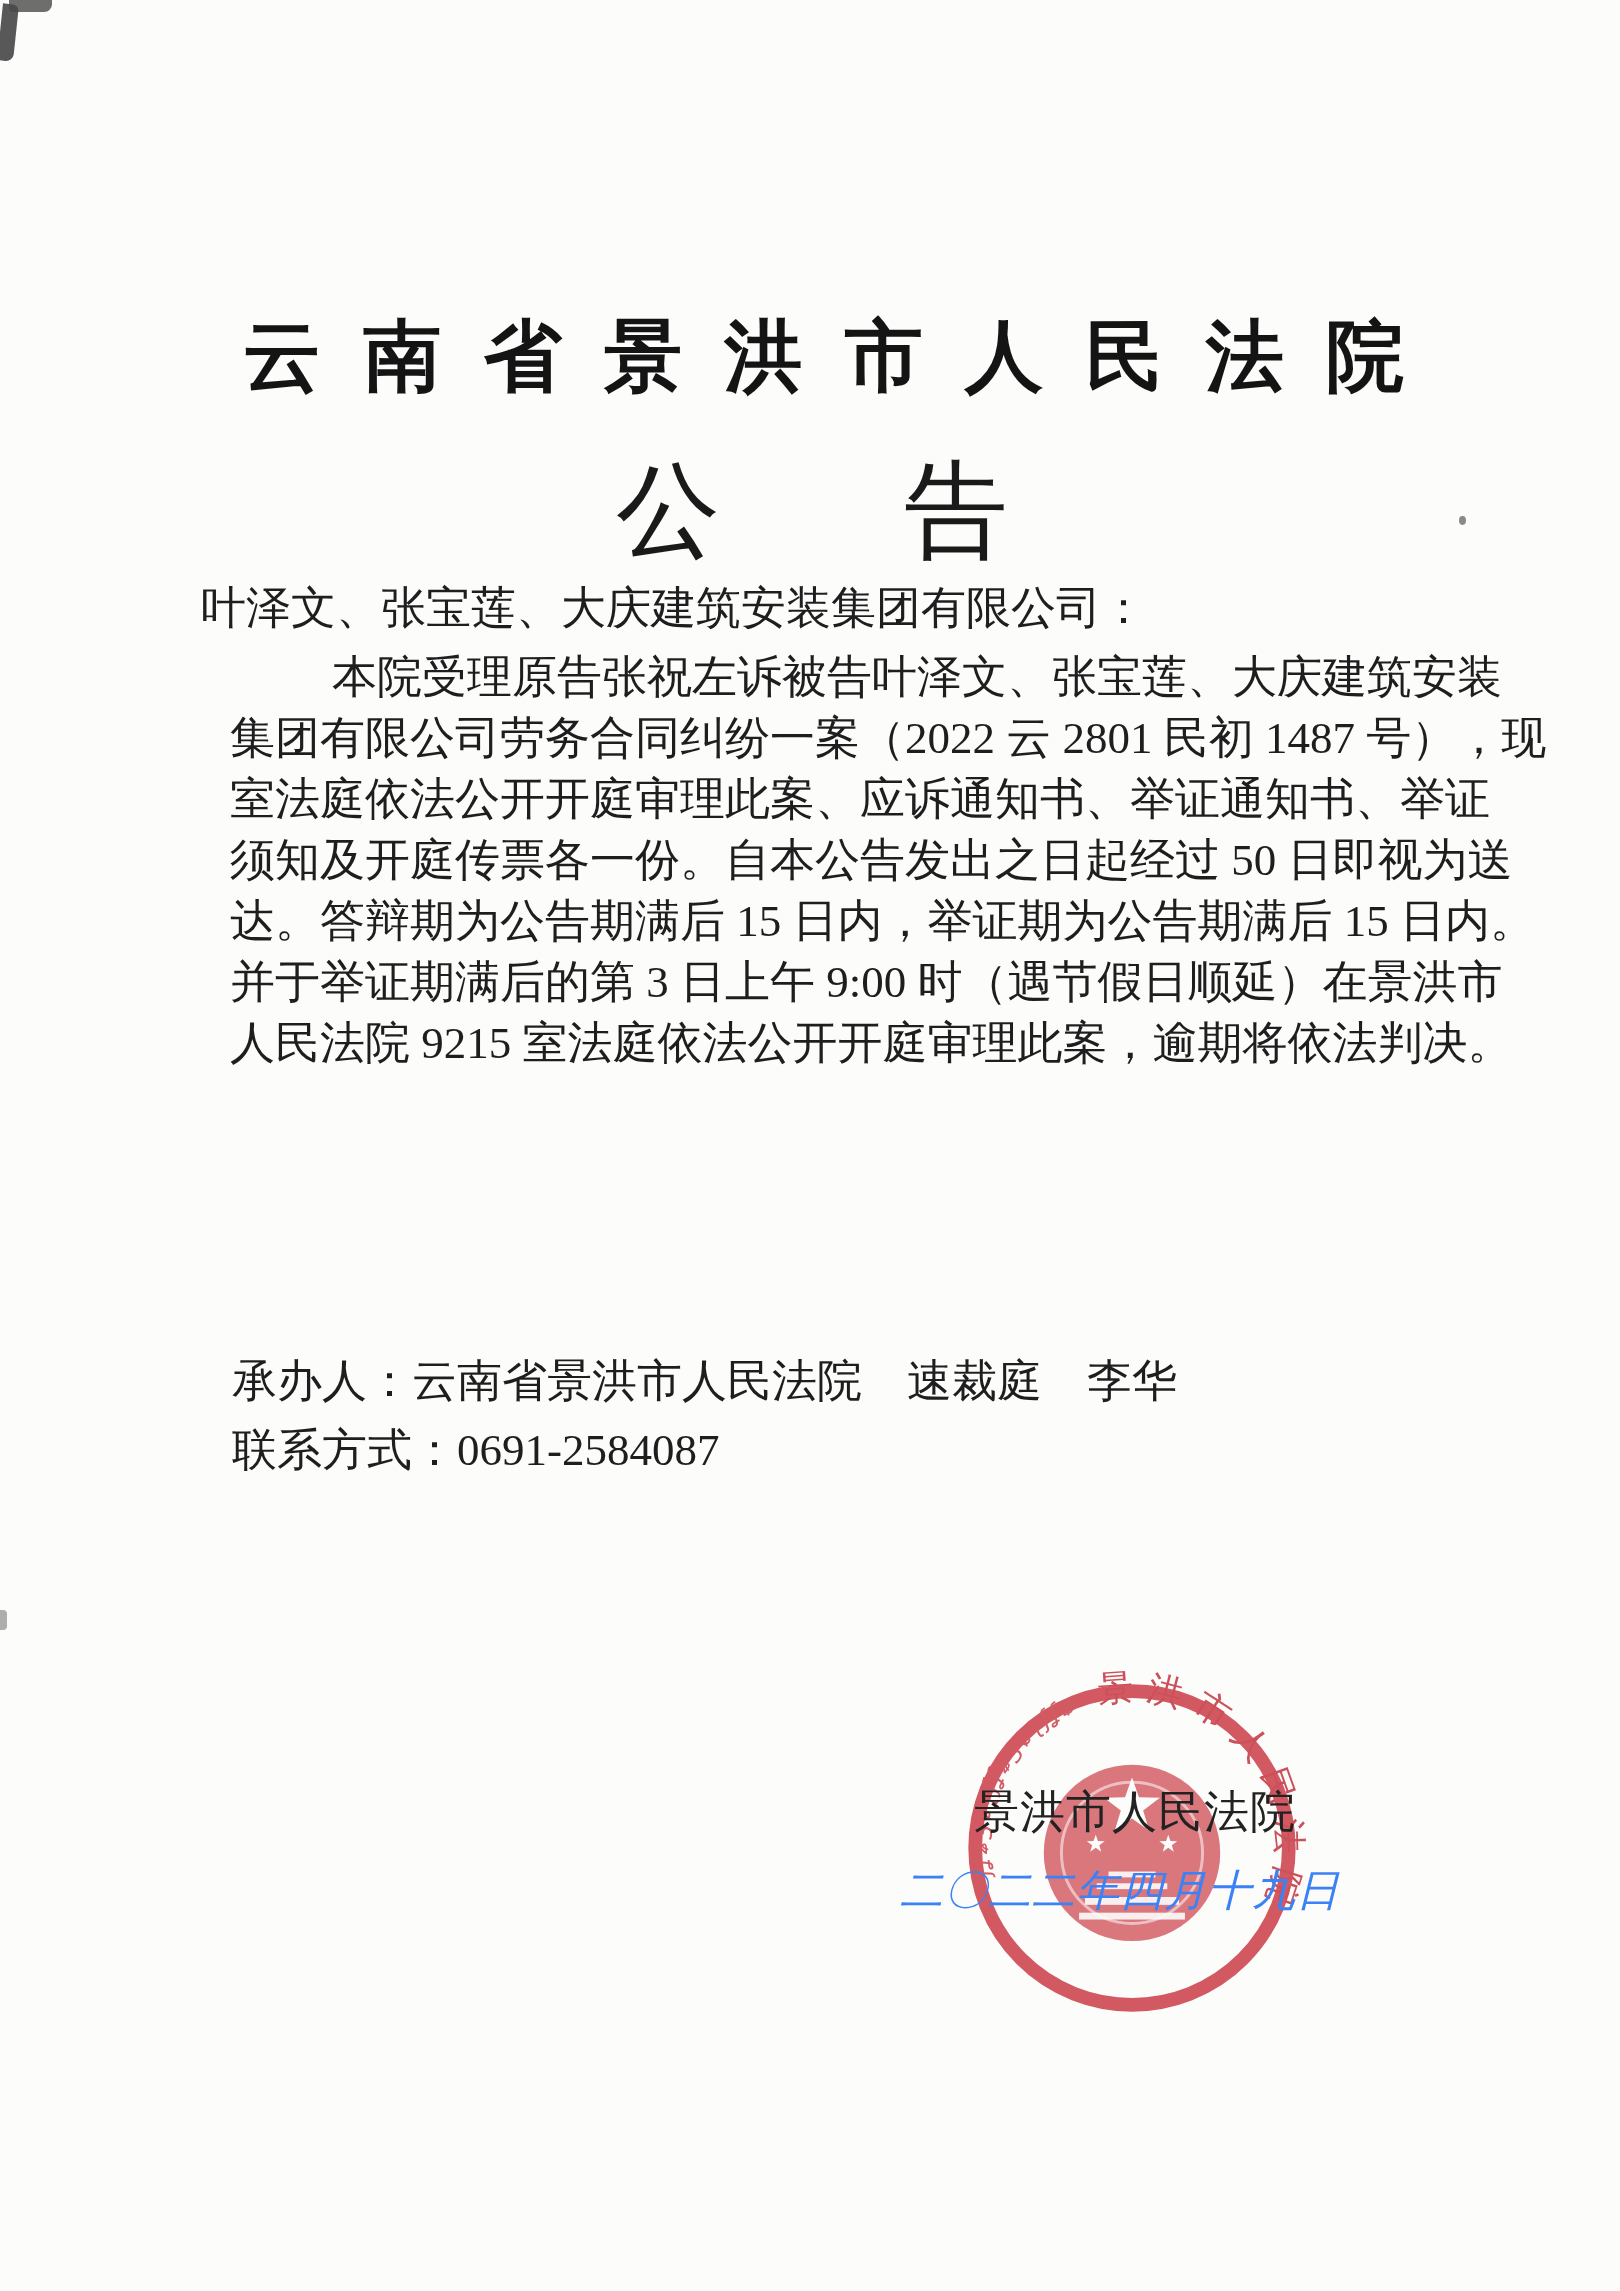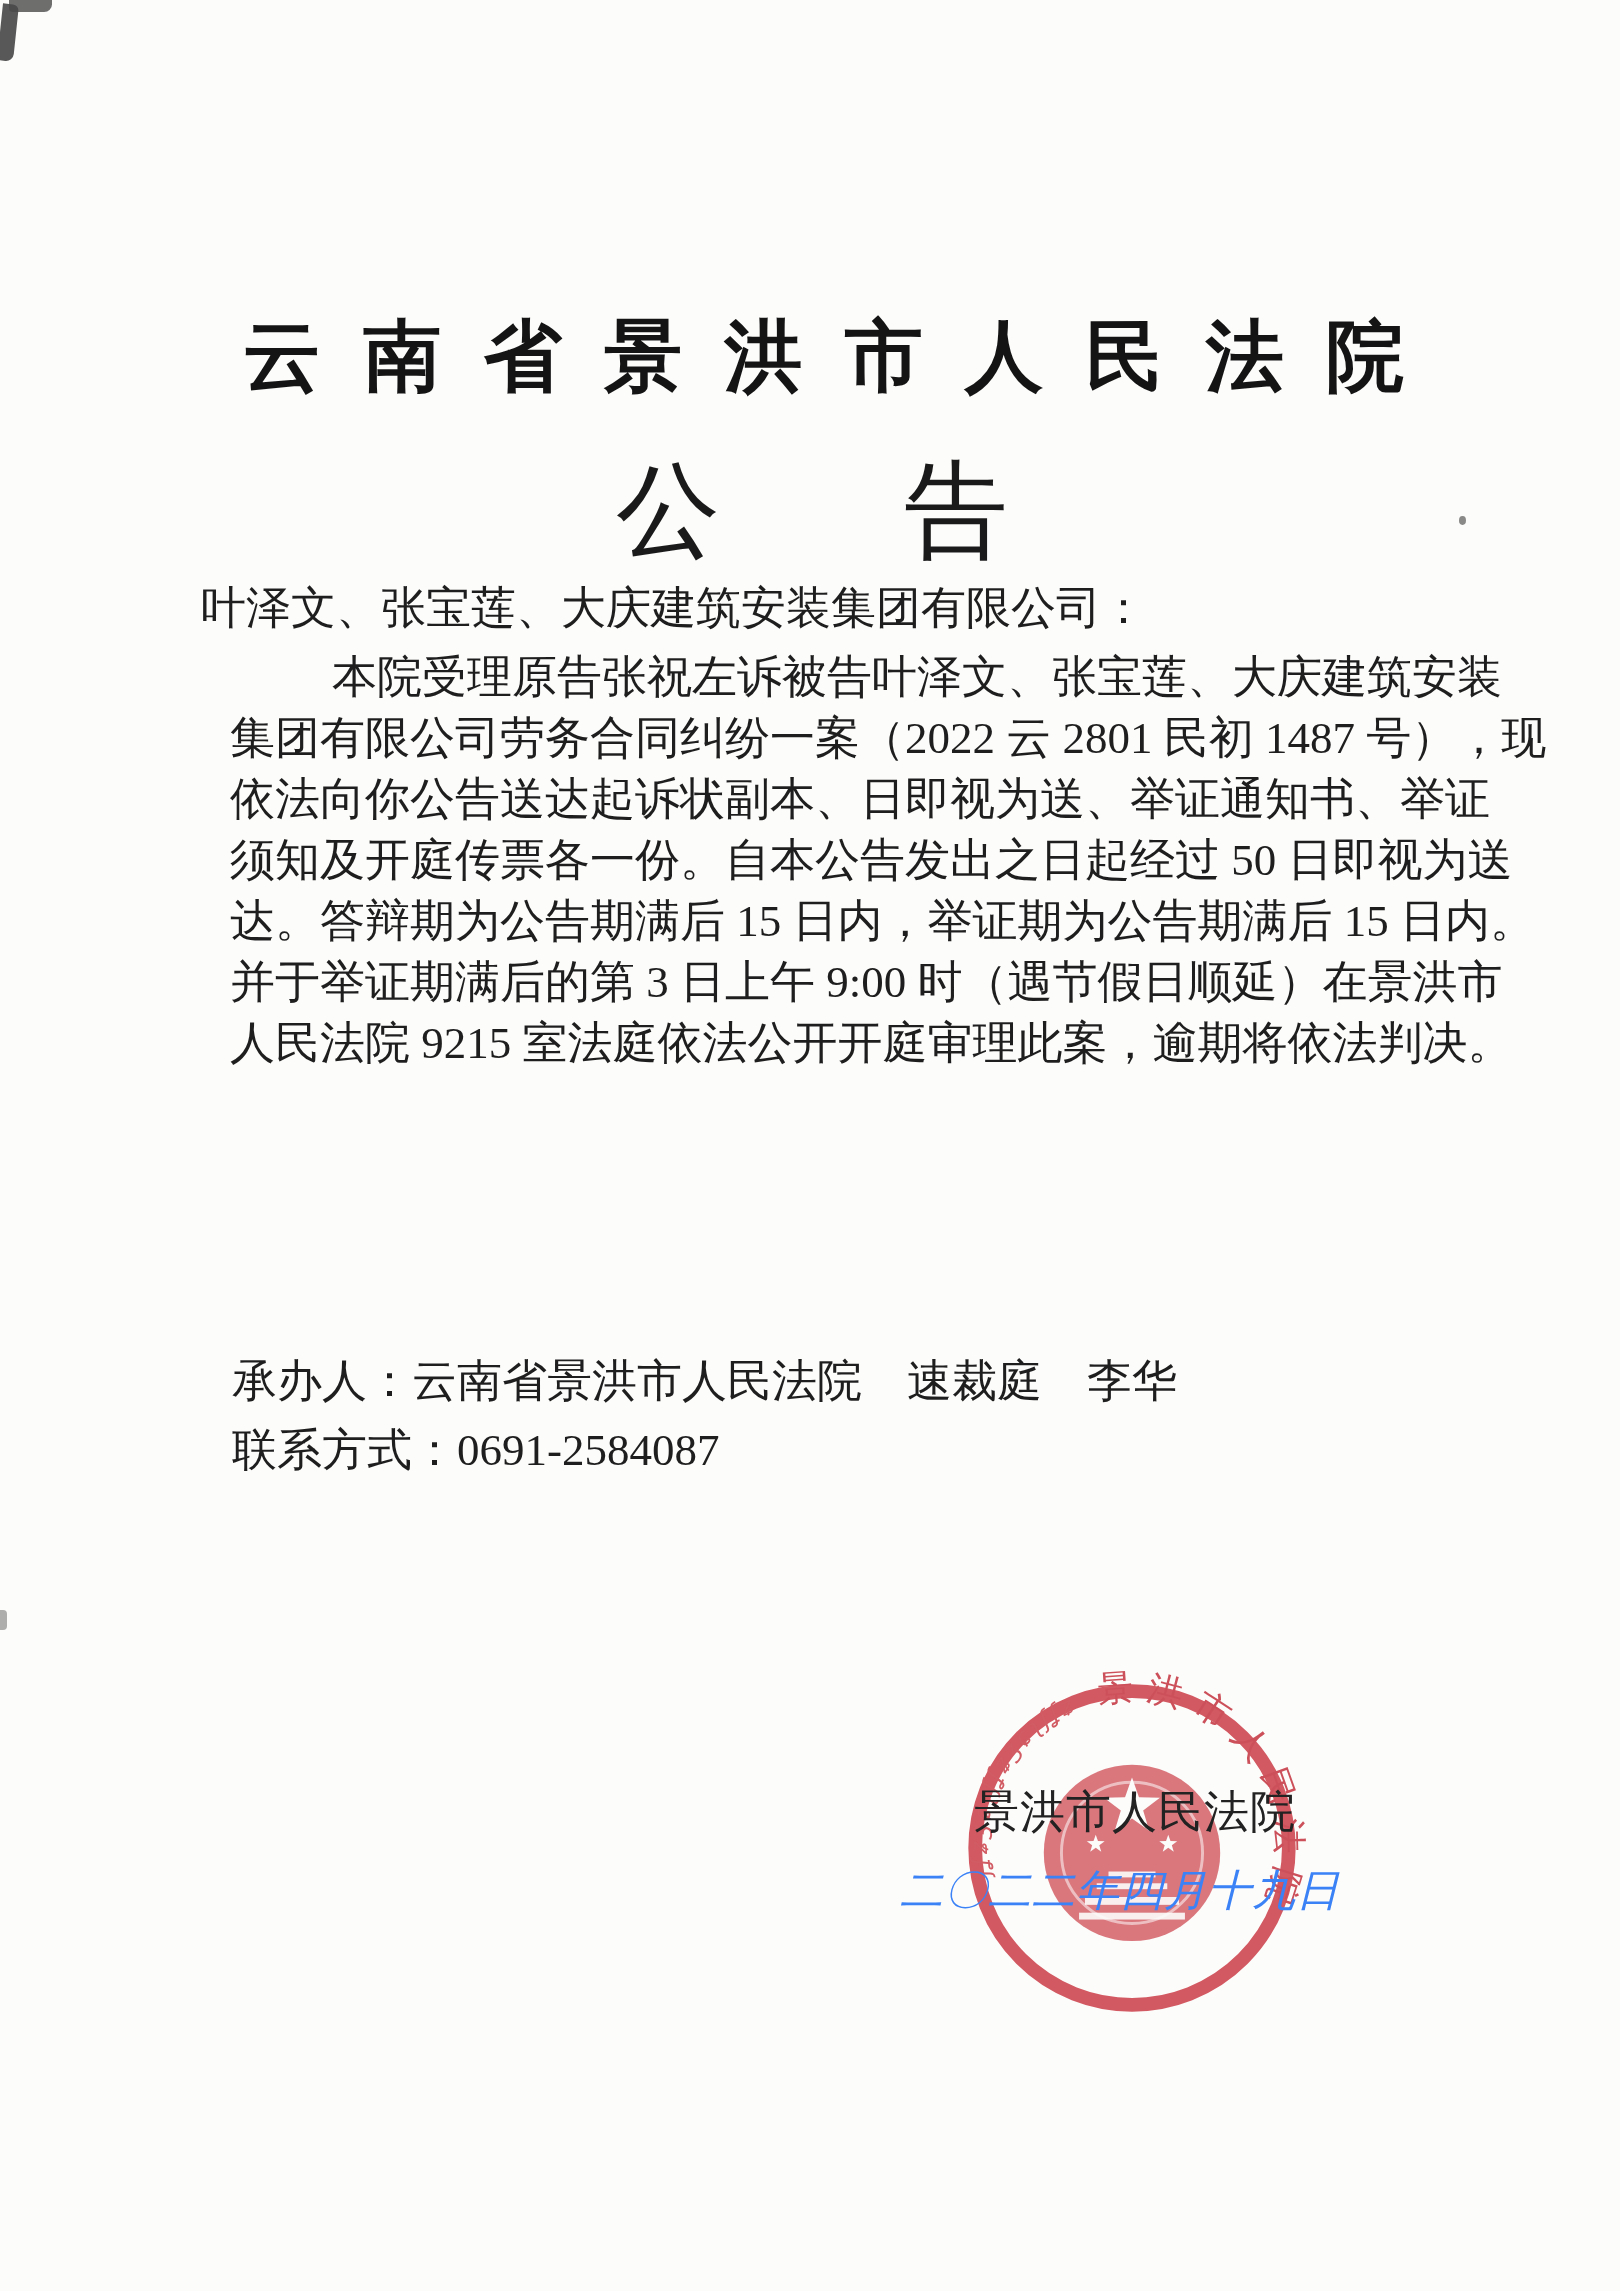--- a/index.html
+++ b/index.html
@@ -92,21 +92,21 @@
   <div class="doc-title">
       <span>公</span>
       <span>告</span>
     </div>
 
   <div class="addressee">叶泽文、张宝莲、大庆建筑安装集团有限公司：</div>
 
   <div class="para">
     <div class="line indent">本院受理原告张祝左诉被告叶泽文、张宝莲、大庆建筑安装</div>
     <div class="line">集团有限公司劳务合同纠纷一案（2022 云 2801 民初 1487 号），现</div>
-    <div class="line">依法向你公告送达起诉状副本、日即视为送、举证通知书、举证</div>
+    <div class="line">室法庭依法公开开庭审理此案、应诉通知书、举证通知书、举证</div>
     <div class="line">须知及开庭传票各一份。自本公告发出之日起经过 50 日即视为送</div>
     <div class="line">达。答辩期为公告期满后 15 日内，举证期为公告期满后 15 日内。</div>
     <div class="line">并于举证期满后的第 3 日上午 9:00 时（遇节假日顺延）在景洪市</div>
     <div class="line">人民法院 9215 室法庭依法公开开庭审理此案，逾期将依法判决。</div>
   </div>
 
   <div class="handler-block">
     <div>承办人：云南省景洪市人民法院　速裁庭　李华</div>
     <div>联系方式：0691-2584087</div>
   </div>

